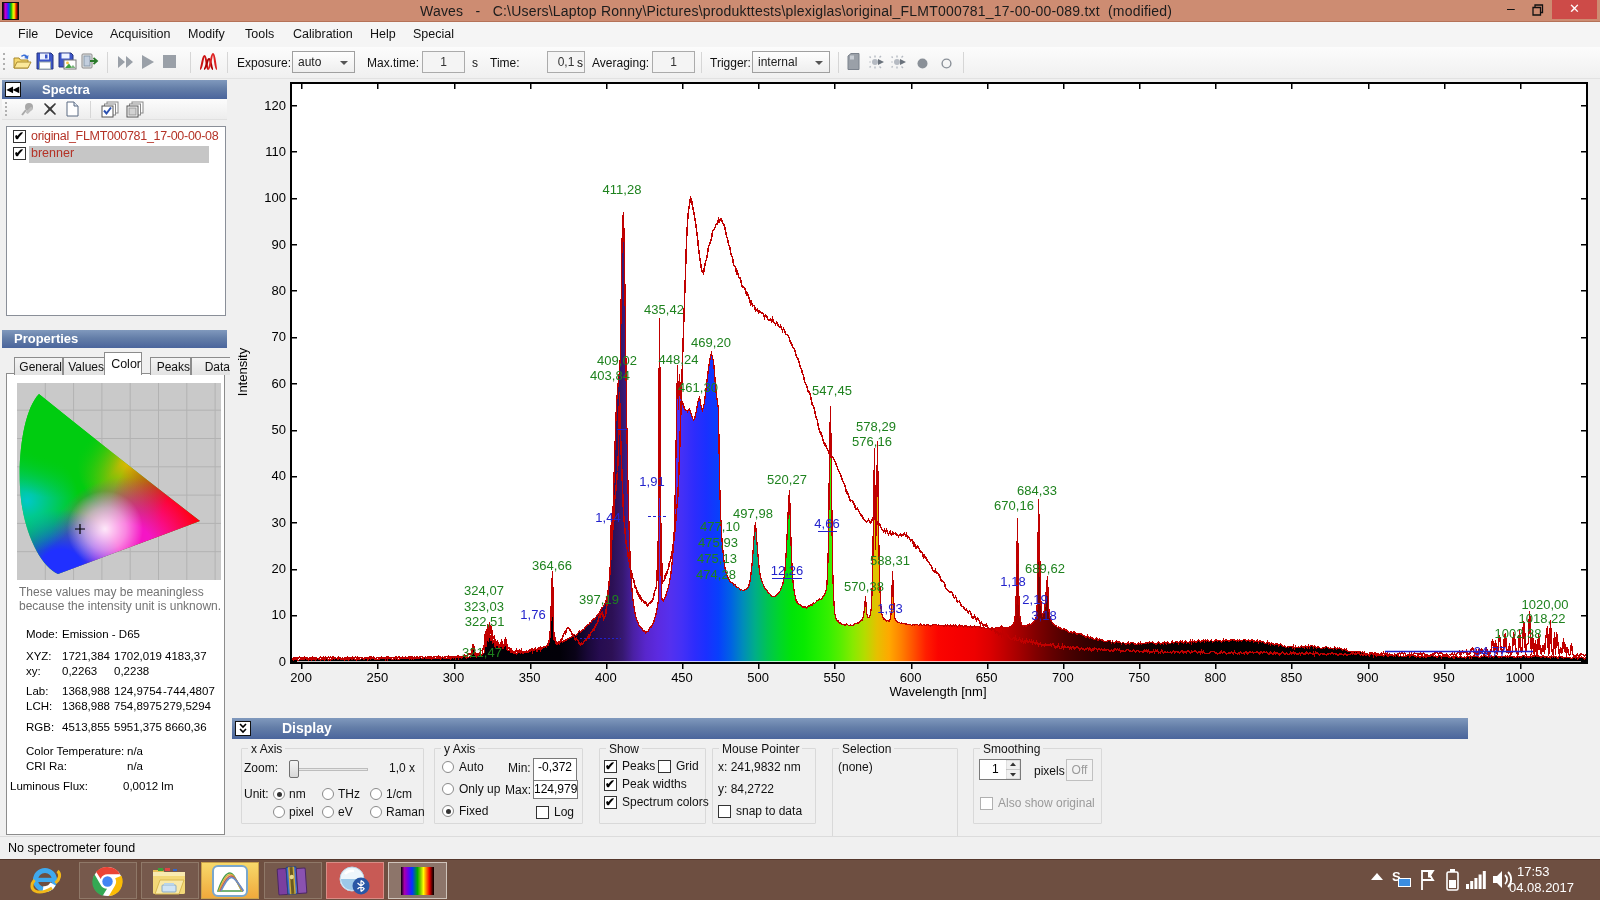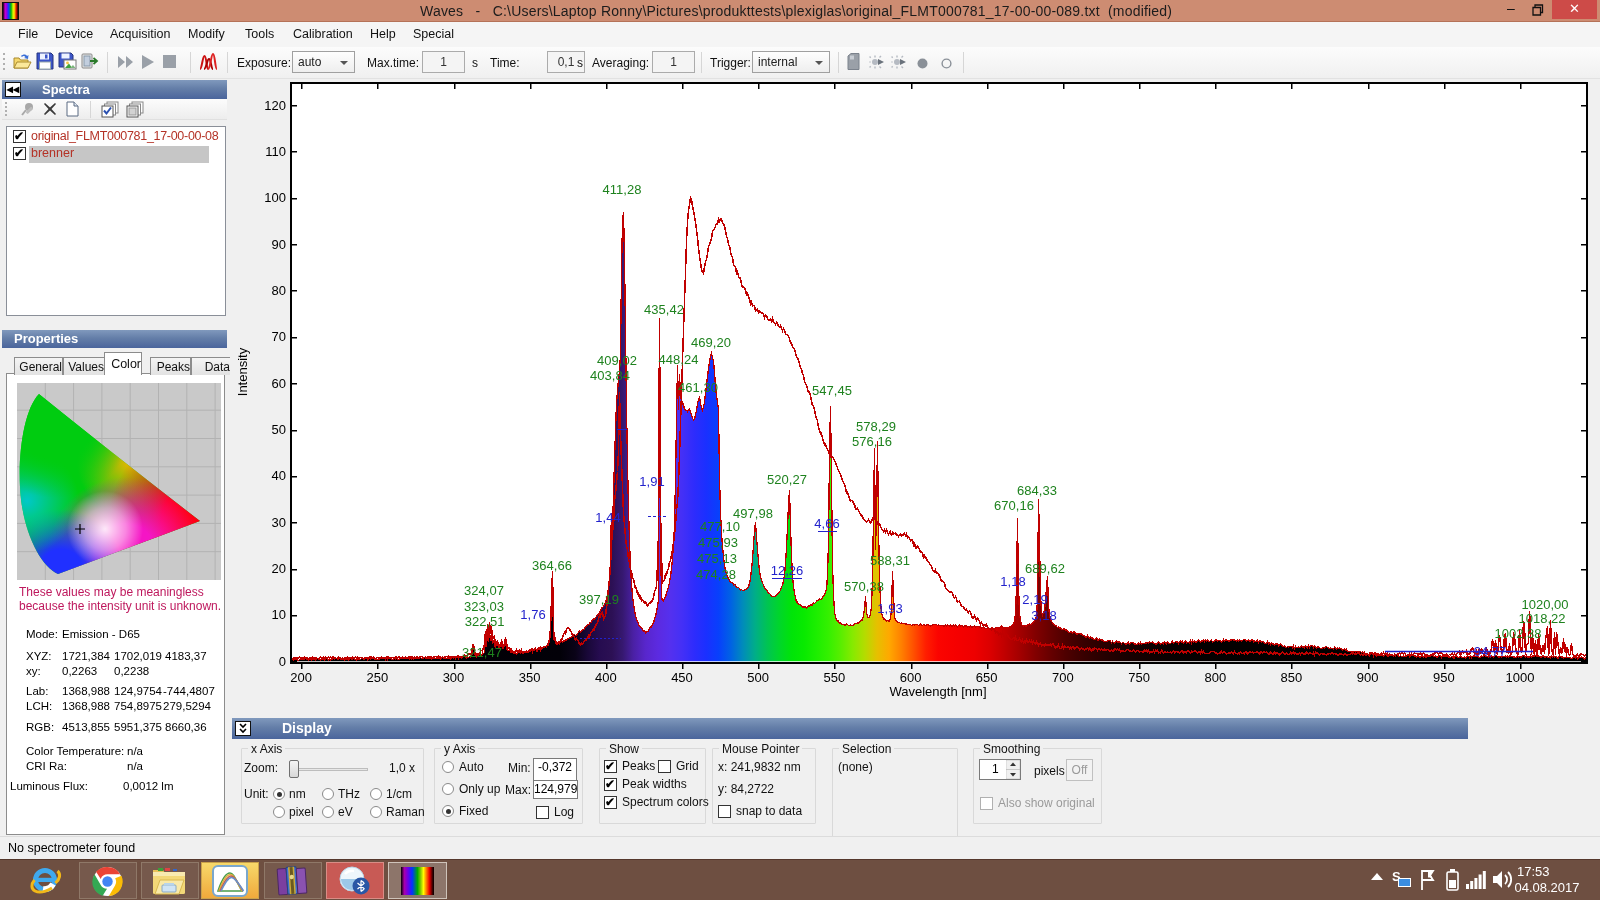--- a/index.html
+++ b/index.html
@@ -21,21 +21,21 @@
 .ltoolbar{left:2px;top:99px;width:225px;height:21px;background:linear-gradient(#fcfcfc,#ededed);border-bottom:1px solid #e0e0e0}
 .listbox{left:6px;top:126px;width:220px;height:190px;background:#fff;border:1px solid #8a8f98}
 .cb{position:absolute;width:13px;height:13px;background:#fff;border:1px solid #333}
 .cb:before{content:"";position:absolute;left:1px;top:-2px;width:10px;height:10px;color:#000}
 .check:after{content:"\2714";position:absolute;left:0px;top:-2px;font-size:12px;color:#000;font-weight:bold}
 .listtxt{position:absolute;font-size:12.5px;color:#b43226;white-space:nowrap}
 .tabs{left:6px;top:356px;width:221px;height:18px}
 .tab{position:absolute;top:1px;height:18px;background:linear-gradient(#f4f4f4,#e2e2e2);border:1px solid #8c8c8c;border-bottom:none;font-size:12px;color:#111;text-align:right;padding-top:2px}
 .tab.active{top:-4px;height:23px;background:#fff;z-index:3;font-size:12.5px;padding-top:4px}
 .tabpanel{left:6px;top:373px;width:219px;height:462px;background:#fff;border:1px solid #8c8c8c}
-.redwarn{position:absolute;font-size:12px;color:#be185d;white-space:nowrap}
+.redwarn{position:absolute;font-size:12px;color:#737373;white-space:nowrap}
 .val{position:absolute;font-size:11.5px;color:#000;white-space:nowrap}
 .statusbar{left:0;top:836px;width:1600px;height:23px;background:#f0f0f0;border-top:1px solid #dcdcdc}
 .taskbar{left:0;top:859px;width:1600px;height:41px;background:#6e4f41;border-top:1px solid #55382c}
 .tbtn{position:absolute;top:2px;width:58px;height:37px;border:1px solid #8f7868}
 .gb{position:absolute;border:1px solid #d9d9d9;border-radius:1px}
 .gb>em{position:absolute;left:6px;top:-7px;background:#f0f0f0;font-style:normal;font-size:12px;color:#111;padding:0 3px;white-space:nowrap}
 .dp-lbl{position:absolute;font-size:12px;color:#111;white-space:nowrap}
 .dp-lbl.gray{color:#9a9a9a}
 .radio{position:absolute;width:12px;height:12px;border-radius:50%;background:#fff;border:1px solid #8a8a8a}
 .radio.sel:after{content:"";position:absolute;left:2.5px;top:2.5px;width:5px;height:5px;border-radius:50%;background:#333}
@@ -651,13 +651,13 @@
         <rect x="8.4" y="8" width="3" height="11"></rect>
         <rect x="12.6" y="4.5" width="3" height="14.5"></rect>
         <rect x="16.8" y="1" width="3" height="18"></rect>
       </g>
     </svg>
     <svg class="abs" style="left:1492px;top:9px" width="22" height="21" viewBox="0 0 22 21">
       <path d="M1 7 H5 L10 2 V19 L5 14 H1 Z" fill="#fff"></path>
       <path d="M13 6 a6 6 0 0 1 0 9 M16 3 a10.5 10.5 0 0 1 0 15" stroke="#fff" stroke-width="1.8" fill="none"></path>
     </svg>
     <div class="abs" style="left:1517px;top:4px;width:60px;text-align:left;color:#fff;font-size:13px">17:53</div>
-    <div class="abs" style="left:1509px;top:20px;width:76px;text-align:center;color:#fff;font-size:13px">04.08.2017</div>
+    <div class="abs" style="left:1509px;top:20px;width:76px;color:#fff;font-size:13px">04.08.2017</div>
   </div>
 </body></html>

